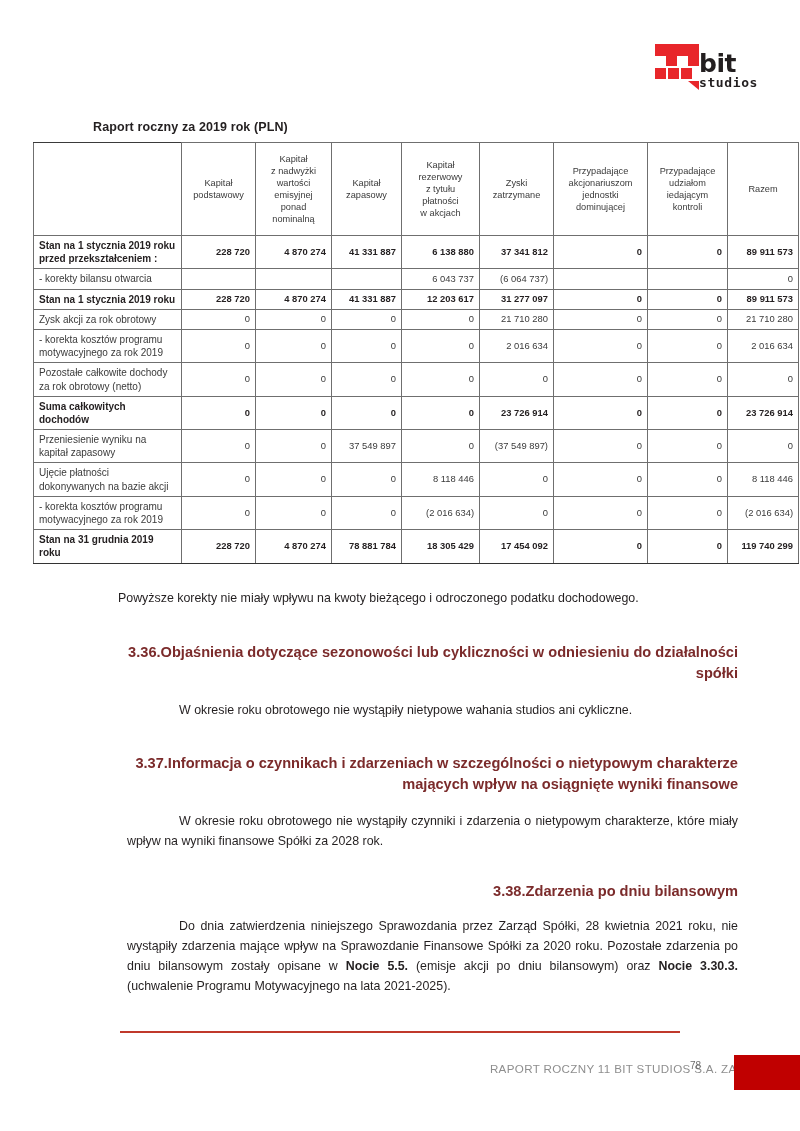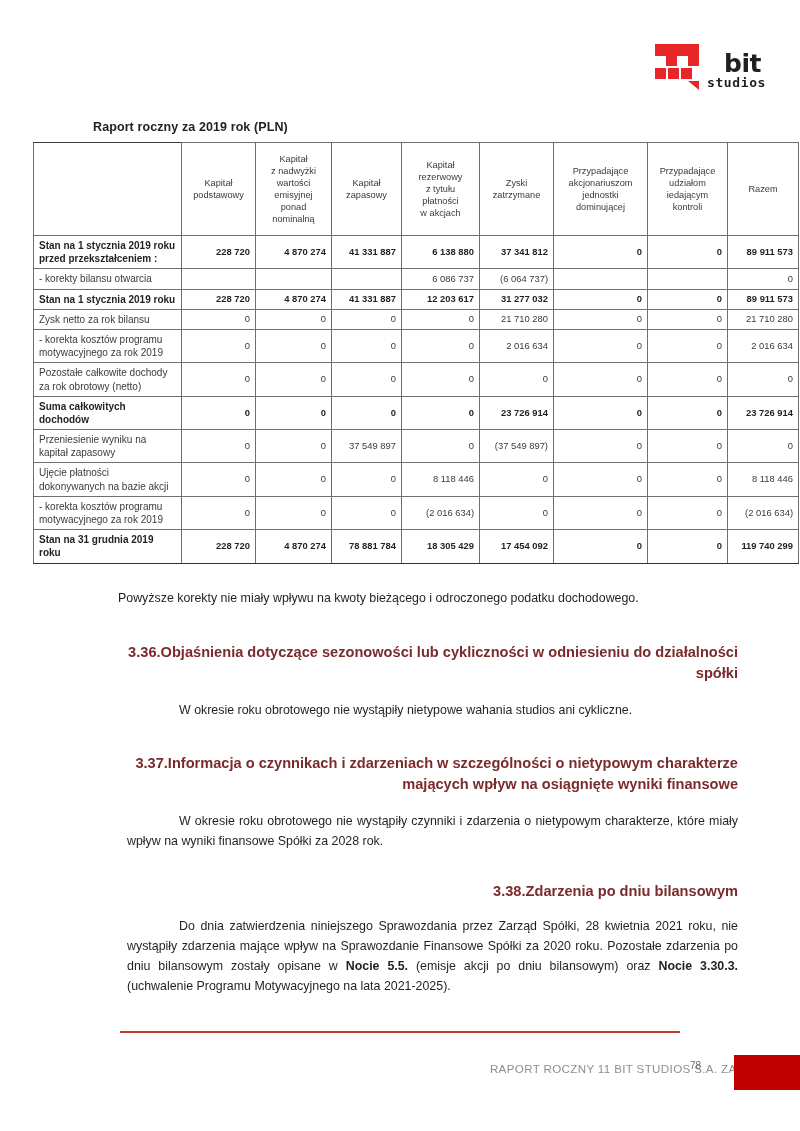--- a/index.html
+++ b/index.html
@@ -27,24 +27,23 @@
   }
   .logo-mark {
     position: absolute;
     left: 0;
     top: 0;
     width: 52px;
     height: 46px;
   }
   .logo-text {
     position: absolute;
-    left: 52px;
+    left: 44px;
     top: 7px;
     width: 54px;
-    text-align: right;
   }
   .logo-bit {
     display: block;
     font-family: "DejaVu Sans", sans-serif;
     font-weight: 700;
     font-size: 25px;
     line-height: 25px;
     letter-spacing: -0.5px;
     color: #231f20;
   }
@@ -265,39 +264,39 @@
         <td class="num">37 341 812</td>
         <td class="num">0</td>
         <td class="num">0</td>
         <td class="num">89 911 573</td>
       </tr>
       <tr>
         <td class="label">- korekty bilansu otwarcia</td>
         <td class="num"></td>
         <td class="num"></td>
         <td class="num"></td>
-        <td class="num">6 086 737</td>
+        <td class="num">6 043 737</td>
         <td class="num">(6 064 737)</td>
         <td class="num"></td>
         <td class="num"></td>
         <td class="num">0</td>
       </tr>
       <tr class="strong">
         <td class="label">Stan na 1 stycznia 2019 roku</td>
         <td class="num">228 720</td>
         <td class="num">4 870 274</td>
         <td class="num">41 331 887</td>
         <td class="num">12 203 617</td>
-        <td class="num">31 277 032</td>
+        <td class="num">31 277 097</td>
         <td class="num">0</td>
         <td class="num">0</td>
         <td class="num">89 911 573</td>
       </tr>
       <tr>
-        <td class="label">Zysk netto za rok bilansu</td>
+        <td class="label">Zysk akcji za rok obrotowy</td>
         <td class="num">0</td>
         <td class="num">0</td>
         <td class="num">0</td>
         <td class="num">0</td>
         <td class="num">21 710 280</td>
         <td class="num">0</td>
         <td class="num">0</td>
         <td class="num">21 710 280</td>
       </tr>
       <tr>

